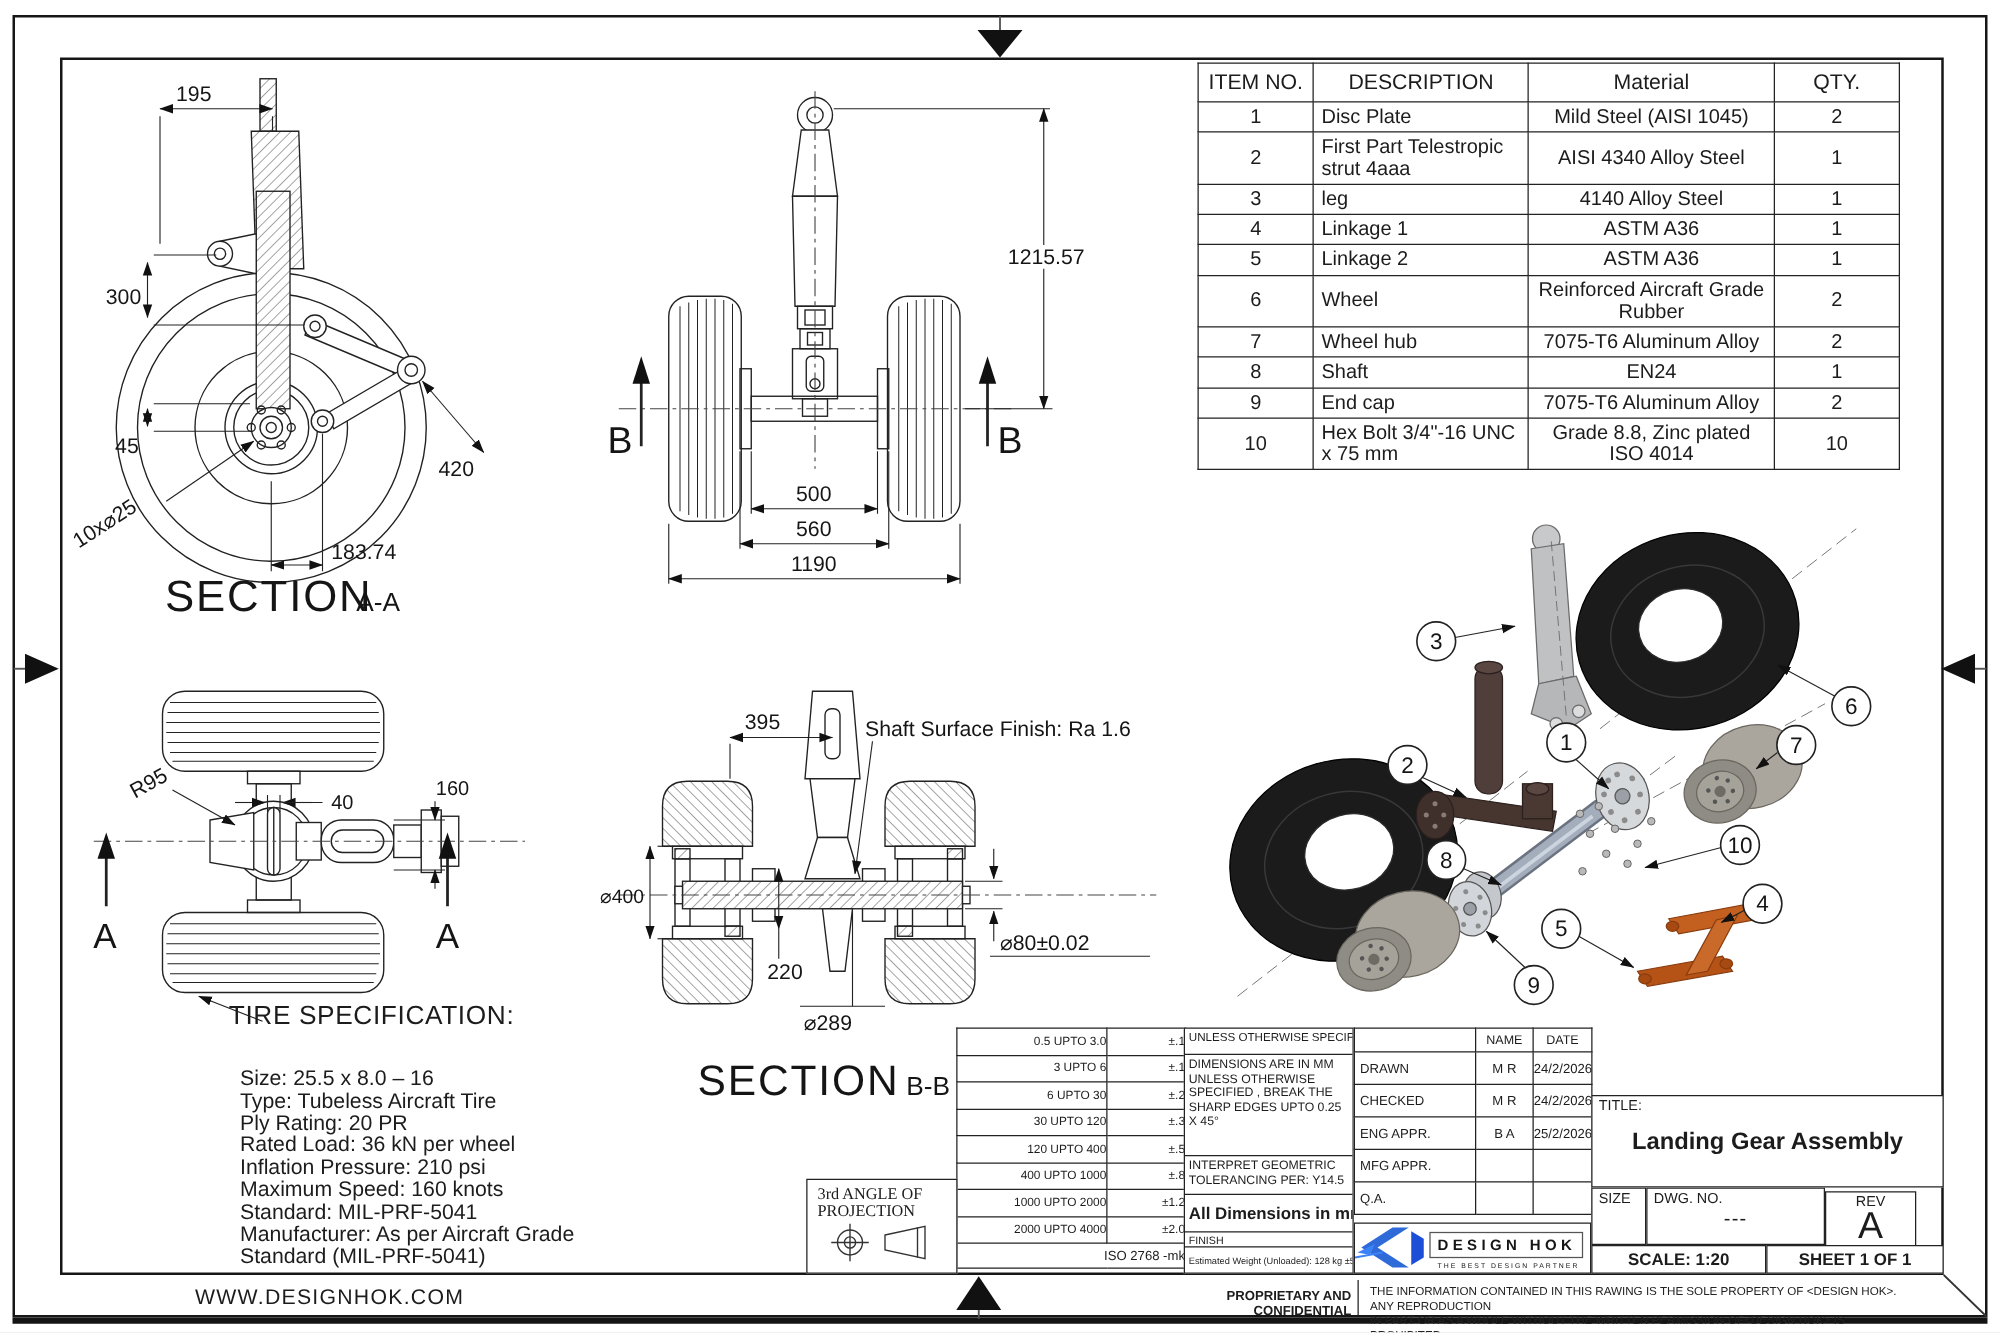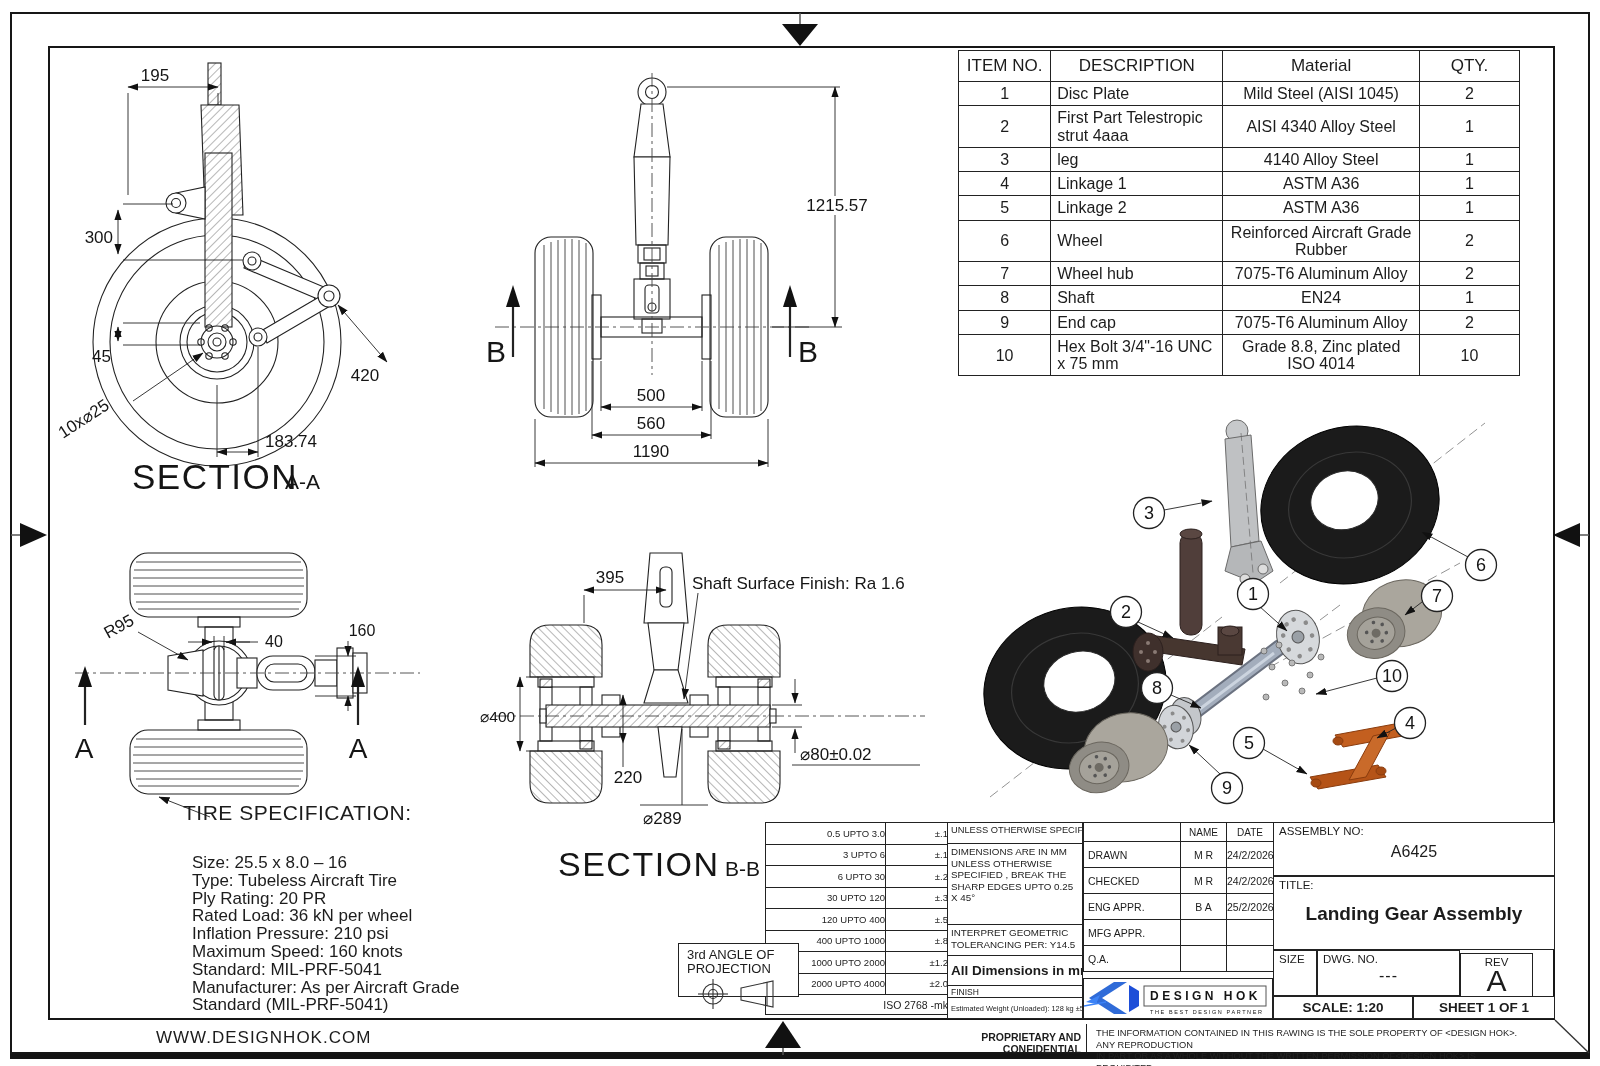--- a/index.html
+++ b/index.html
@@ -15,21 +15,21 @@
   #bom td,#bom th{border:1.4px solid #222;font-weight:normal;font-size:16px;
        line-height:1.08;padding:3px 4px;vertical-align:middle;}
   #bom th{font-size:17px;height:24px;}
   #bom td.c{text-align:center;}
   #bom td.l{text-align:left;padding-left:6px;}
   
   #tol{position:absolute;left:765px;top:822px;width:183px;border-collapse:collapse;table-layout:fixed;background:#fff;}
   #tol td{border:1.2px solid #222;font-size:9.5px;text-align:right;height:20.5px;padding:0;}
   #tol td.ft{font-size:10.5px;height:19px;}
   
-  #proj{position:absolute;left:678px;top:943px;width:121px;height:54px;border:1.4px solid #222;box-sizing:border-box;background:#fff;}
+  #proj{position:absolute;left:645px;top:943px;width:121px;height:76px;border:1.4px solid #222;box-sizing:border-box;background:#fff;font-family:Liberation Serif, serif;}
   #proj .t{font-size:13px;line-height:14px;padding:4px 0 0 8px;}
   
   #notes{position:absolute;left:947px;top:822px;width:136px;height:197px;border:1.4px solid #222;box-sizing:border-box;background:#fff;}
   #notes .cell{box-sizing:border-box;border-bottom:1.2px solid #222;padding:2px 3px;overflow:hidden;}
   .n1{height:21px;font-size:9.3px;white-space:nowrap;}
   .n2{height:81px;font-size:9.8px;line-height:11.5px;}
   .n3{height:31px;font-size:9.8px;line-height:11.5px;}
   .n4{height:30px;font-size:13.5px;text-align:center;line-height:26px;white-space:nowrap;font-weight:bold;}
   .n5{height:12px;font-size:8.5px;line-height:9px;}
   .n6{height:20px;border-bottom:none!important;font-size:7.4px;line-height:18px;white-space:nowrap;}
@@ -747,24 +747,20 @@
       <polygon points="30,3 43,3 18,19 43,35 30,35 5,19" fill="#2f6bd8"></polygon>
       <polygon points="45,6 55,12 55,27 45,33" fill="#1d4ed8"></polygon>
       <polygon points="2,23 16,16 12,25" fill="#3b82f6"></polygon>
       <line x1="0" y1="27" x2="22" y2="23" stroke="#3b82f6" stroke-width="1.5"></line>
       <rect x="60" y="7" width="122" height="20" fill="none" stroke="#555" stroke-width="1"></rect>
       <text x="66" y="21" font-size="12" font-weight="bold" letter-spacing="3.5" fill="#15254a">DESIGN HOK</text>
       <text x="66" y="35" font-size="5.5" letter-spacing="1.6" fill="#2563c9">THE BEST DESIGN PARTNER</text>
     </svg>
   </div>
 
-  <div id="tb-assembly" class="tb" style="left:1273px;top:822px;width:282px;height:54px;">
-    <div class="lbl">ASSEMBLY NO:</div>
-    <div class="val">A6425</div>
-  </div>
   <div id="tb-title" class="tb" style="left:1273px;top:876px;width:282px;height:74px;">
     <div class="lbl">TITLE:</div>
     <div class="val">Landing Gear Assembly</div>
   </div>
   <div class="tb" style="left:1273px;top:950px;width:44px;height:46px;">
     <div class="lbl">SIZE</div>
   </div>
   <div id="tb-dwg" class="tb" style="left:1317px;top:950px;width:143px;height:46px;">
     <div class="lbl">DWG.  NO.</div>
     <div class="val">---</div>

